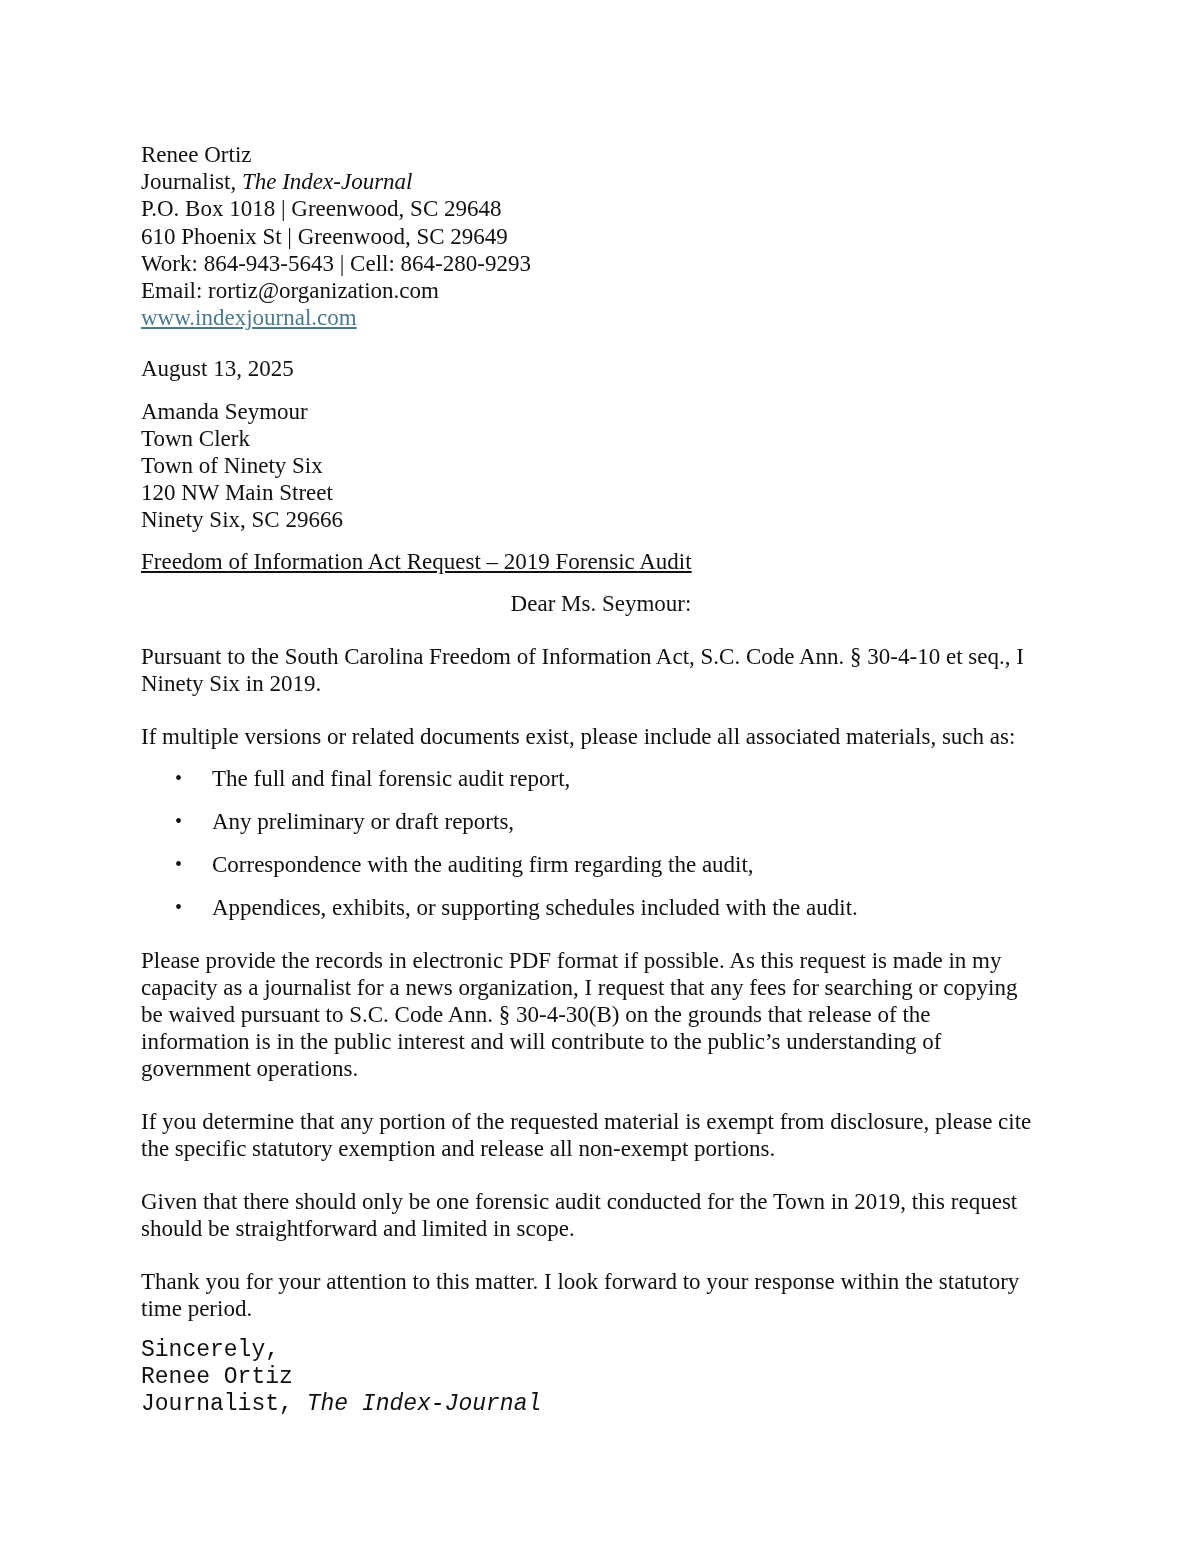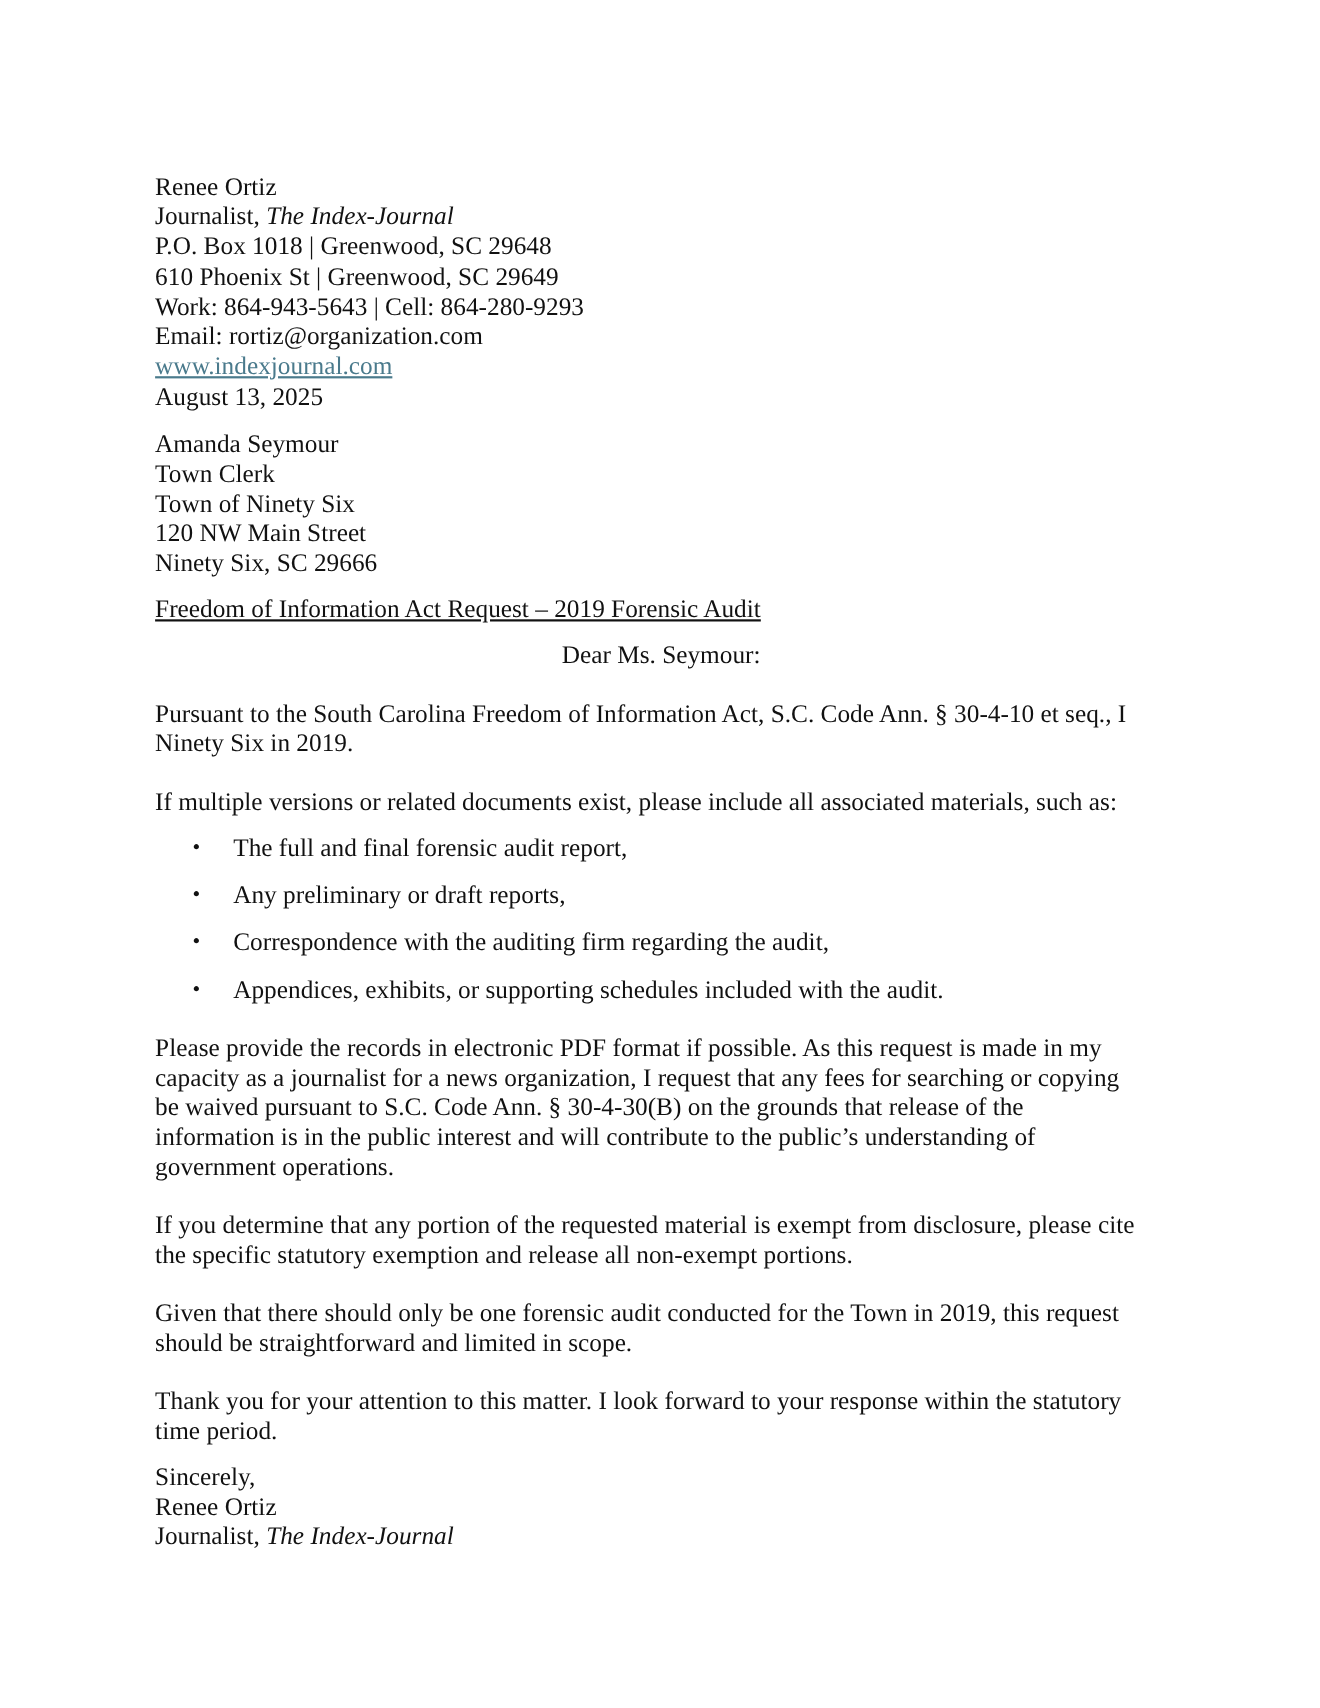--- a/index.html
+++ b/index.html
@@ -12,32 +12,32 @@
       height: 1553px;
       position: relative;
       font-family: "Liberation Serif", "DejaVu Serif", serif;
       color: #111111;
       font-size: 23px;
       line-height: 27px;
     }
     .page {
       position: absolute;
       left: 141px;
-      top: 156px;
+      top: 141px;
       width: 920px;
     }
     .line { display: block; white-space: nowrap; }
     .block { margin: 0; }
     .sender .line { line-height: 27.2px; }
     .link {
       color: #4a7a8c;
       text-decoration: underline;
       text-decoration-color: #4a7a8c;
     }
-    .date { margin-top: 1px; }
+    .date { margin-top: 24px; }
     .recipient { margin-top: 16px; }
     .subject { margin-top: 15px; text-decoration: underline; }
     .salutation { margin-top: 15px; text-align: center; }
     .para { margin-top: 26px; white-space: normal; }
     .para .line { white-space: nowrap; }
     ul.items {
       list-style: none;
       margin: 15px 0 0 0;
       padding: 0;
     }
@@ -47,21 +47,21 @@
       height: 27px;
       margin-bottom: 16px;
     }
     ul.items li:last-child { margin-bottom: 0; }
     .bullet {
       position: absolute;
       left: 34px;
       top: 0;
       font-size: 20px;
     }
-    .closing { margin-top: 15px; }
+    .closing { margin-top: 15px; font-family: Liberation Mono, monospace; }
     em { font-style: italic; }
   </style>
 </head>
 <body>
 
 <div class="page">
 
   <div class="block sender">
     <span class="line">Renee Ortiz</span>
     <span class="line"><span>Journalist, </span><em>The Index-Journal</em></span>

